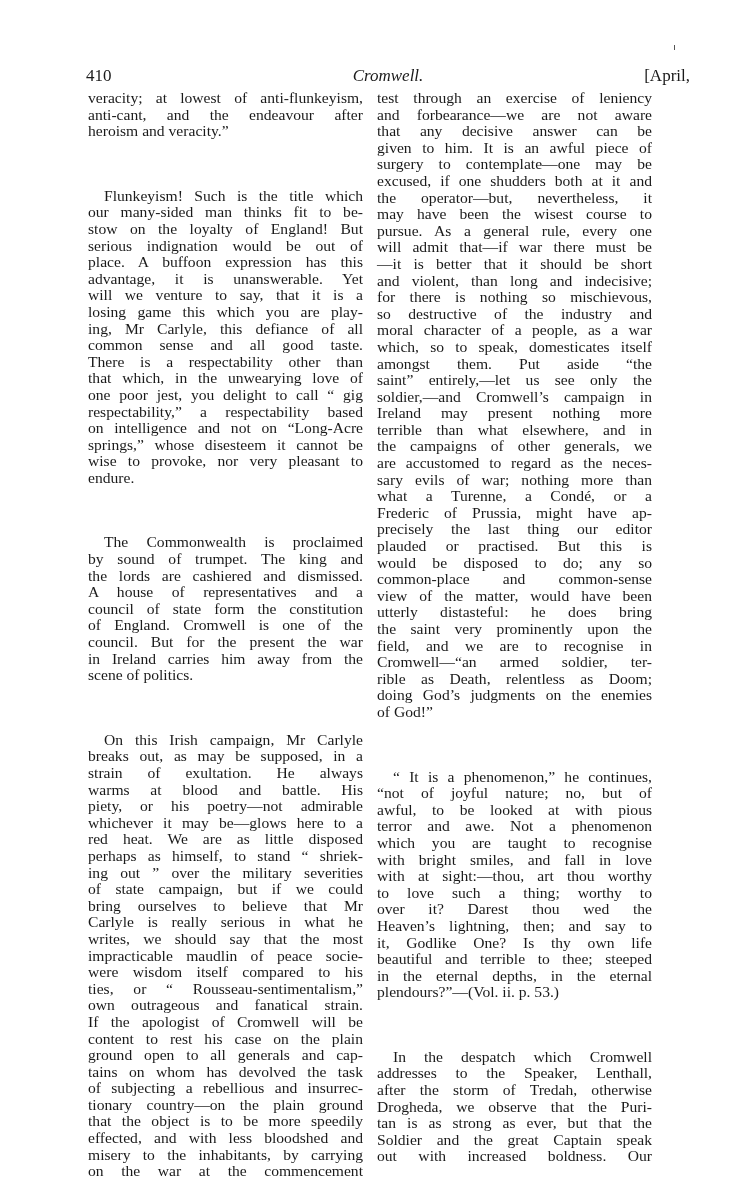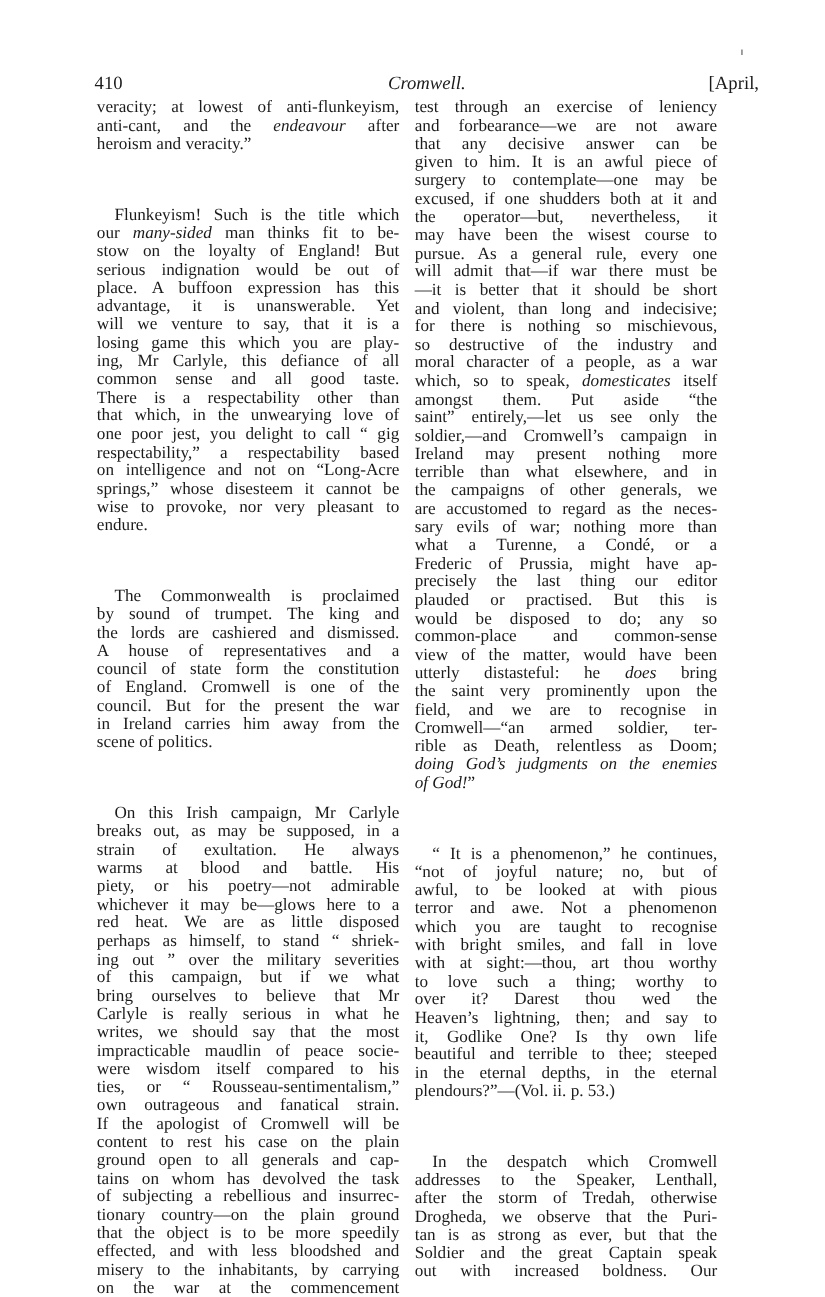--- a/index.html
+++ b/index.html
@@ -10,21 +10,21 @@
     .header { position: absolute; top: 50px; left: 86px; width: 604px; height: 22px; font-size: 17px; }
     .page-num { position: absolute; left: 0; top: 0; }
     .running-title { position: absolute; left: 0; right: 0; top: 0; text-align: center; font-style: italic; }
     .month { position: absolute; right: 0; top: 0; }
     .col { position: absolute; top: 74px; font-size: 15.6px; line-height: 16.6px; }
     .col-left { left: 88px; width: 275px; }
     .col-right { left: 377px; width: 275px; }
     .line { display: block; white-space: nowrap; text-align: justify; text-align-last: justify; height: 16.6px; }
     .line.last { text-align-last: left; }
     .line.indent { padding-left: 16px; margin-top: 48px; }
-    .it { font-style: italic; }
+    .it { }
   </style>
 </head>
 <body>
 
 <div class="page">
   <div class="speck"></div>
 
   <div class="header">
     <span class="page-num">410</span>
     <span class="running-title">Cromwell.</span>
@@ -64,21 +64,21 @@
       <span class="line last"><span>scene of politics.</span></span>
       <span class="line indent"><span>On this Irish campaign, Mr Carlyle</span></span>
       <span class="line"><span>breaks out, as may be supposed, in a</span></span>
       <span class="line"><span>strain of exultation. He always</span></span>
       <span class="line"><span>warms at blood and battle. His</span></span>
       <span class="line"><span>piety, or his poetry—not admirable</span></span>
       <span class="line"><span>whichever it may be—glows here to a</span></span>
       <span class="line"><span>red heat. We are as little disposed</span></span>
       <span class="line"><span>perhaps as himself, to stand “ shriek-</span></span>
       <span class="line"><span>ing out ” over the military severities</span></span>
-      <span class="line"><span>of this campaign, but if we what</span></span>
+      <span class="line"><span>of state campaign, but if we could</span></span>
       <span class="line"><span>bring ourselves to believe that Mr</span></span>
       <span class="line"><span>Carlyle is really serious in what he</span></span>
       <span class="line"><span>writes, we should say that the most</span></span>
       <span class="line"><span>impracticable maudlin of peace socie-</span></span>
       <span class="line"><span>were wisdom itself compared to his</span></span>
       <span class="line"><span>ties, or “ Rousseau-sentimentalism,”</span></span>
       <span class="line"><span>own outrageous and fanatical strain.</span></span>
       <span class="line"><span>If the apologist of Cromwell will be</span></span>
       <span class="line"><span>content to rest his case on the plain</span></span>
       <span class="line"><span>ground open to all generals and cap-</span></span>

